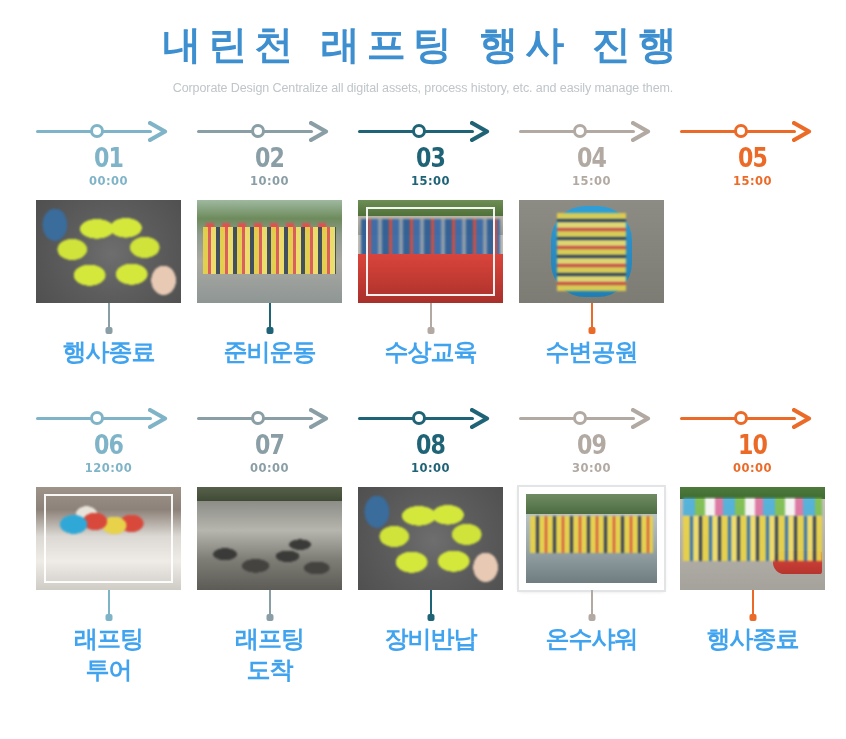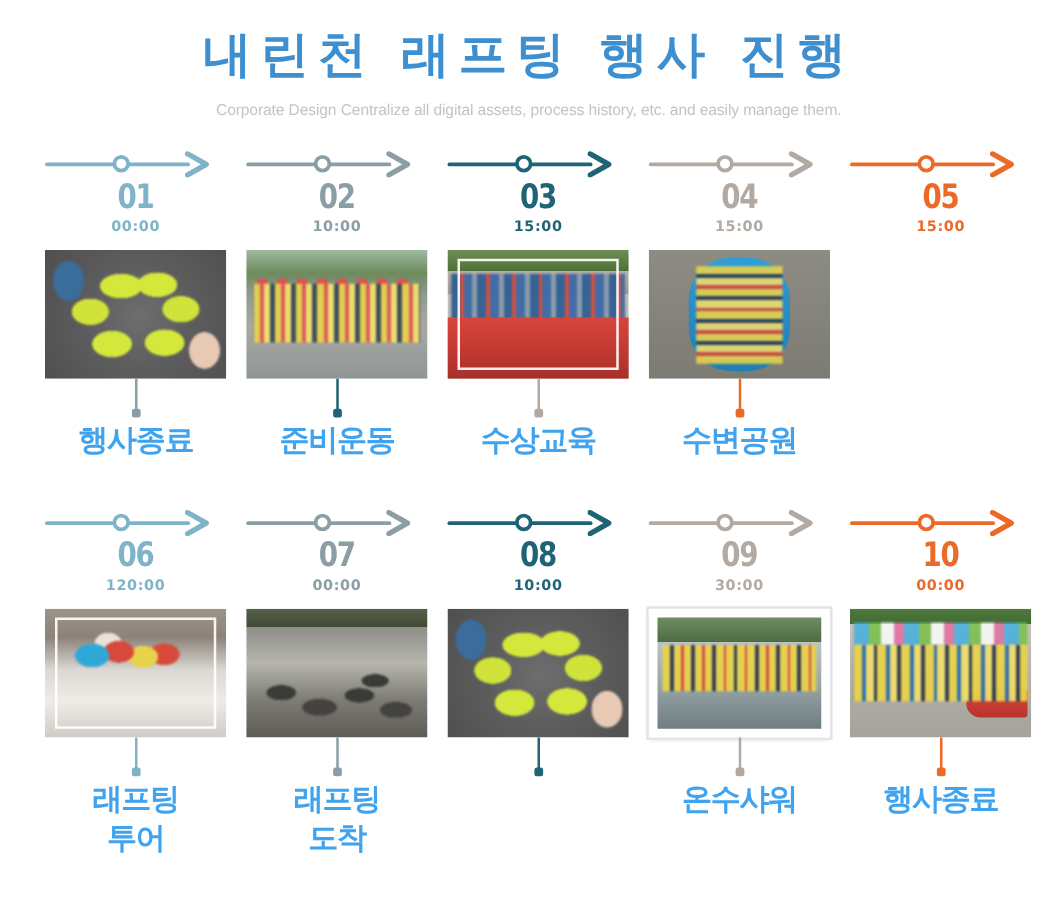--- a/index.html
+++ b/index.html
@@ -451,20 +451,21 @@
 도착</div>
         </div>
         <div class="cell">
           <div class="photo-slot">
             <div class="photo ph-8"></div>
           </div>
           <div class="connector">
             <div class="connector-line" style="background: rgb(31, 99, 119);"></div>
             <div class="connector-dot" style="background: rgb(31, 99, 119);"></div>
           </div>
+          <div class="label">장비반납</div>
         </div>
         <div class="cell">
           <div class="photo-slot framed-outer">
             <div class="photo ph-9"></div>
           </div>
           <div class="connector">
             <div class="connector-line" style="background: rgb(178, 170, 162);"></div>
             <div class="connector-dot" style="background: rgb(178, 170, 162);"></div>
           </div>
           <div class="label">온수샤워</div>

